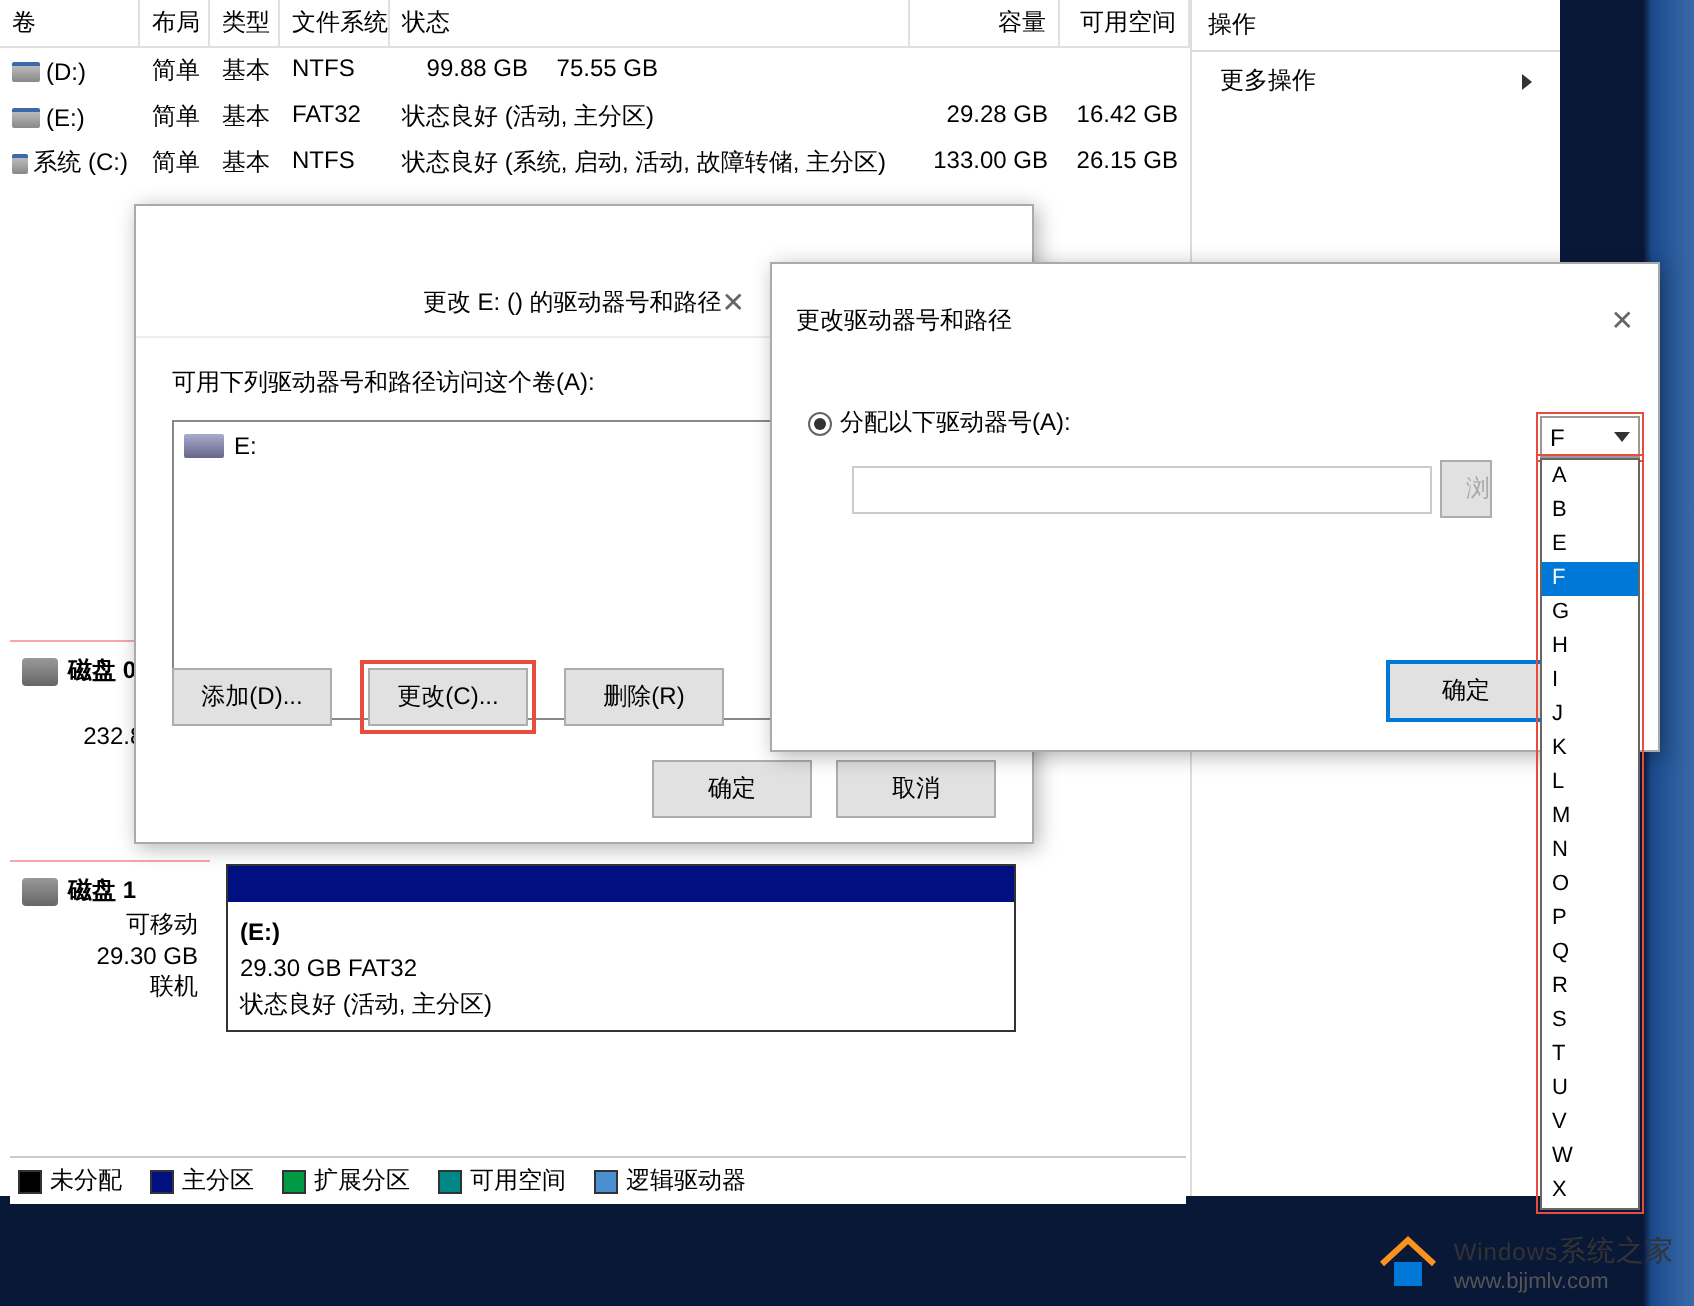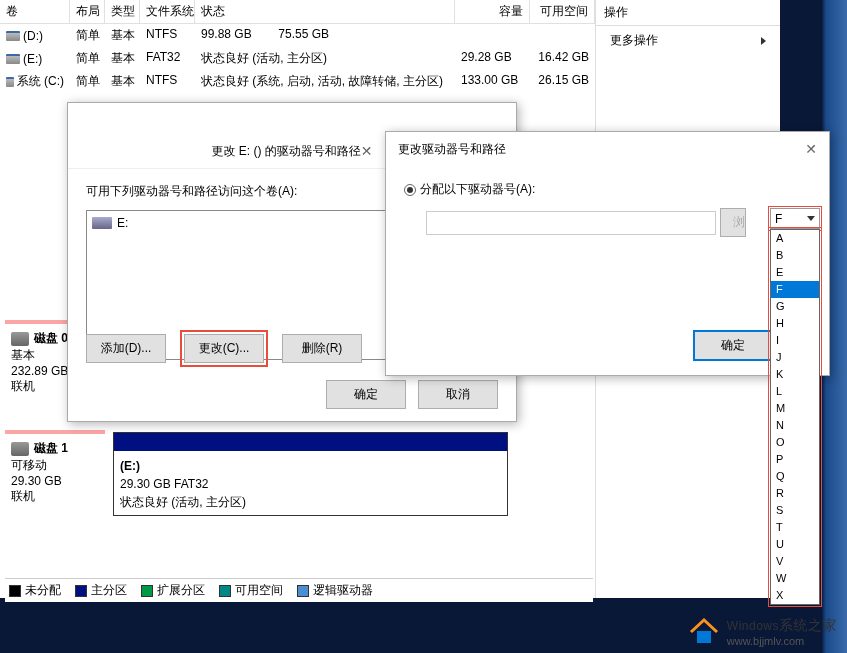--- a/index.html
+++ b/index.html
@@ -6,31 +6,31 @@
     body { width: 847px; height: 653px; background: linear-gradient(to right, #0a1838 0%, #0a1838 97%, #1a4a8a 97.5%, #3a6aaa 100%); position: relative; overflow: hidden; }
     .main-area { position: absolute; top: 0; left: 0; width: 595px; height: 598px; background: #fff; }
     .table-header { display: flex; background: #fff; border-bottom: 1px solid #e0e0e0; }
     .th { padding: 3px 6px; border-right: 1px solid #e0e0e0; text-align: left; white-space: nowrap; }
     .th-vol { width: 70px; } .th-layout { width: 35px; } .th-type { width: 35px; } .th-fs { width: 55px; }
     .th-status { width: 260px; } .th-cap { width: 75px; text-align: right; } .th-free { width: 65px; text-align: right; }
     .table-row { display: flex; padding: 2px 0; }
     .td { padding: 1px 6px; white-space: nowrap; }
     .td-vol { width: 70px; display: flex; align-items: center; gap: 3px; }
     .td-layout { width: 35px; } .td-type { width: 35px; } .td-fs { width: 55px; }
-    .td-status { width: 260px; } .td-cap { width: 75px; text-align: left; } .td-free { width: 65px; text-align: right; }
+    .td-status { width: 260px; } .td-cap { width: 75px; text-align: right; } .td-free { width: 65px; text-align: right; }
     .drive-icon { width: 14px; height: 10px; background: linear-gradient(#bbb, #888); border-radius: 1px; display: inline-block; border-top: 2px solid #3a6aaa; }
     
     .actions-panel { position: absolute; top: 0; left: 595px; width: 185px; height: 598px; background: #fff; border-left: 1px solid #ddd; }
     .actions-header { padding: 4px 8px; border-bottom: 1px solid #ddd; }
     .actions-item { padding: 6px 14px; display: flex; justify-content: space-between; align-items: center; }
     .actions-item.hdr { background: #f5f5f5; }
     .tri-up { display: inline-block; border-left: 5px solid transparent; border-right: 5px solid transparent; border-bottom: 6px solid #333; }
     .tri-right { display: inline-block; border-top: 4px solid transparent; border-bottom: 4px solid transparent; border-left: 5px solid #333; }
     
-    .disk-info { position: absolute; left: 5px; width: 100px; background: #fff; padding: 6px; border-top: 4px solid #fca5a5; }
+    .disk-info { position: absolute; left: 5px; width: 100px; background: #fff; padding: 6px; border-top: 1px solid #fca5a5; text-align: right; }
     .disk0 { top: 320px; } .disk1 { top: 430px; }
     .disk-info .title { display: flex; align-items: center; gap: 5px; font-weight: bold; }
     .disk-glyph { width: 18px; height: 14px; background: linear-gradient(#999,#666); border-radius: 2px; }
     
     .disk1-block { position: absolute; top: 432px; left: 113px; width: 395px; height: 84px; border: 1px solid #333; }
     .disk1-header { height: 18px; background: #001080; }
     .disk1-body { padding: 6px; line-height: 1.5; }
     
     .legend { position: absolute; top: 578px; left: 5px; display: flex; gap: 14px; align-items: center; background: #fff; width: 588px; padding: 3px 4px; border-top: 1px solid #ccc; }
     .legend span { display: flex; align-items: center; gap: 4px; }
@@ -43,21 +43,21 @@
     .dlg1-body { padding: 14px 18px; }
     .dlg1-list { margin-top: 10px; height: 150px; border: 1px solid #888; padding: 5px; }
     .dlg1-list-item { display: flex; align-items: center; gap: 5px; }
     .drive-icon2 { width: 20px; height: 12px; background: linear-gradient(#aac,#668); border-radius: 1px; }
     .dlg1-btns { position: absolute; bottom: 58px; left: 18px; display: flex; gap: 18px; }
     .dlg1-btns2 { position: absolute; bottom: 12px; right: 18px; display: flex; gap: 12px; }
     .win-btn { min-width: 80px; padding: 5px 12px; background: #e1e1e1; border: 1px solid #adadad; cursor: pointer; text-align: center; }
     .red-box { outline: 2px solid #e74c3c; outline-offset: 2px; }
     
     .dialog2 { position: absolute; top: 131px; left: 385px; width: 445px; height: 245px; background: #fff; border: 1px solid #aaa; box-shadow: 2px 2px 10px rgba(0,0,0,0.3); }
-    .dlg2-title { padding: 9px 12px; display: flex; justify-content: space-between; }
+    .dlg2-title { padding: 20px 12px; display: flex; justify-content: space-between; }
     .dlg2-body { padding: 4px 18px; }
     .dlg2-line { margin: 10px 0; display: flex; align-items: center; gap: 4px; }
     .radio { width: 12px; height: 12px; border: 1px solid #666; border-radius: 50%; display: inline-flex; align-items: center; justify-content: center; }
     .radio.checked::after { content: ""; width: 6px; height: 6px; background: #333; border-radius: 50%; }
     .dlg2-input { width: 290px; height: 24px; border: 1px solid #ccc; background: #fff; }
     .dlg2-btns { position: absolute; bottom: 14px; right: 18px; display: flex; gap: 12px; }
     .win-btn.primary { border: 2px solid #0078d7; }
     .win-btn.cut { width: 20px; min-width: 20px; overflow: hidden; }
     
     .combo { position: absolute; top: 208px; left: 770px; width: 50px; height: 21px; border: 1px solid #999; background: #fff; display: flex; align-items: center; justify-content: space-between; padding: 0 4px; outline: 1.5px solid #e74c3c; outline-offset: 1px; }

